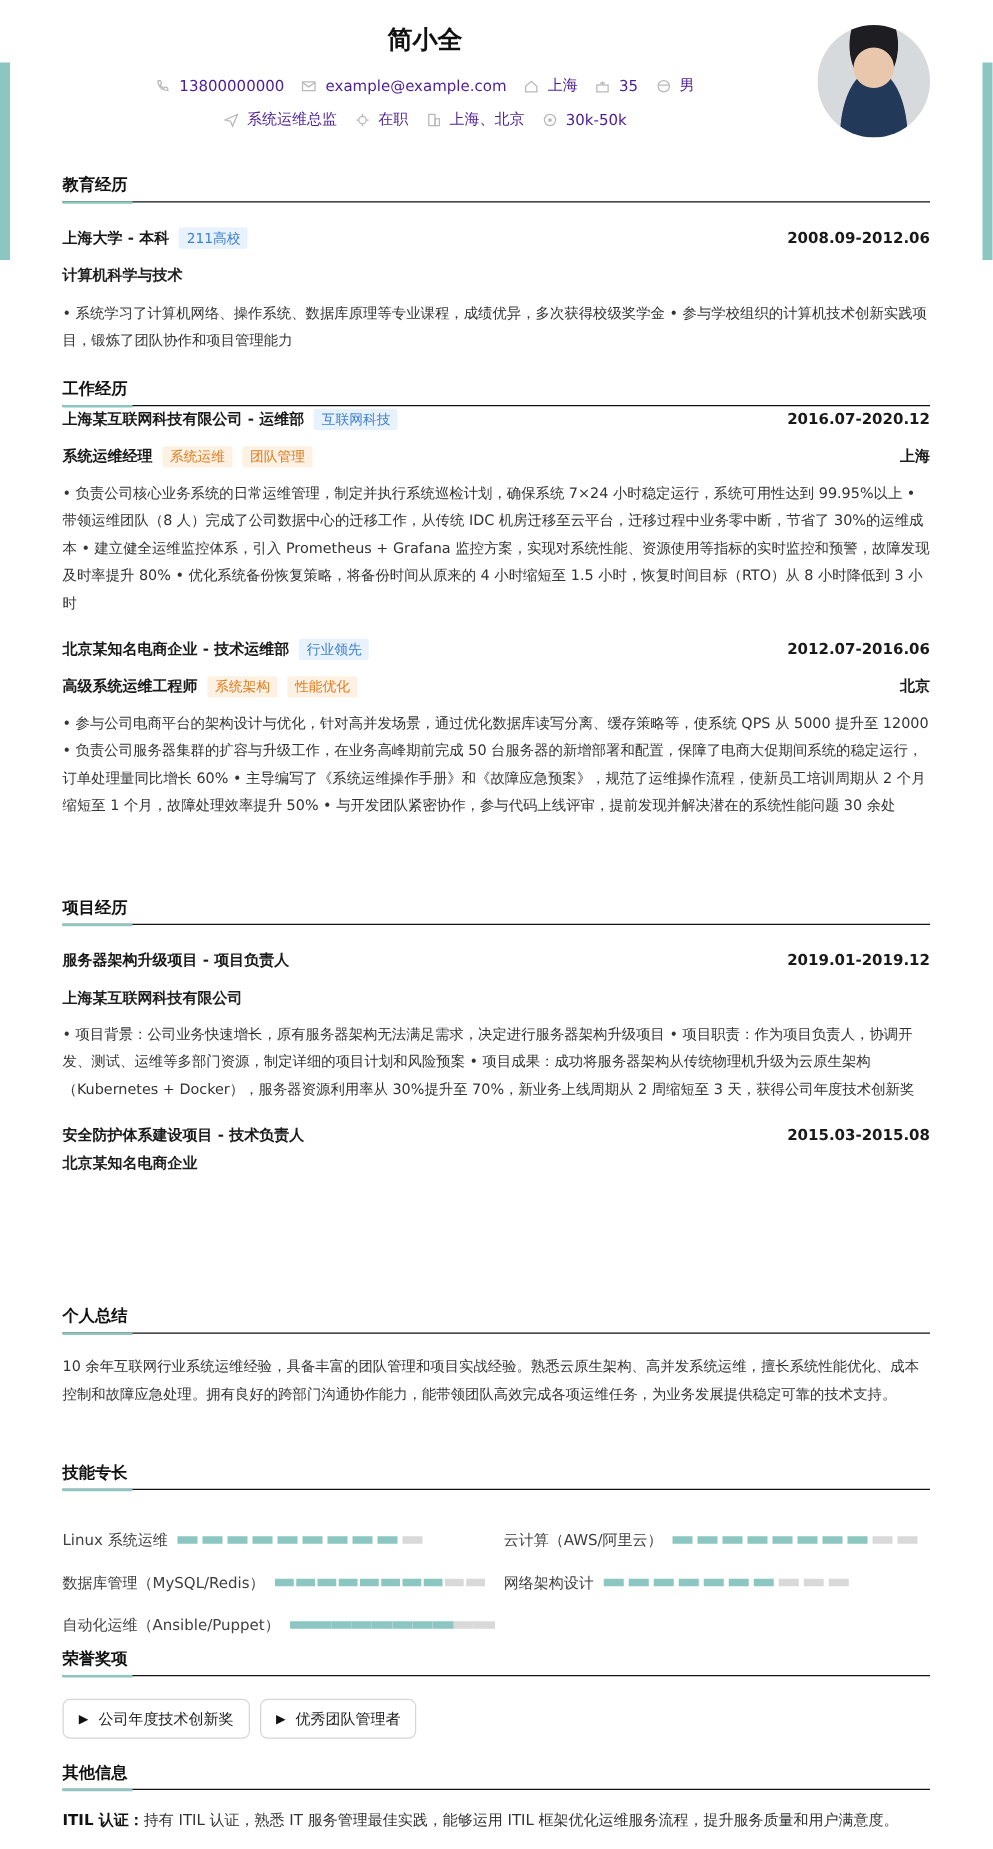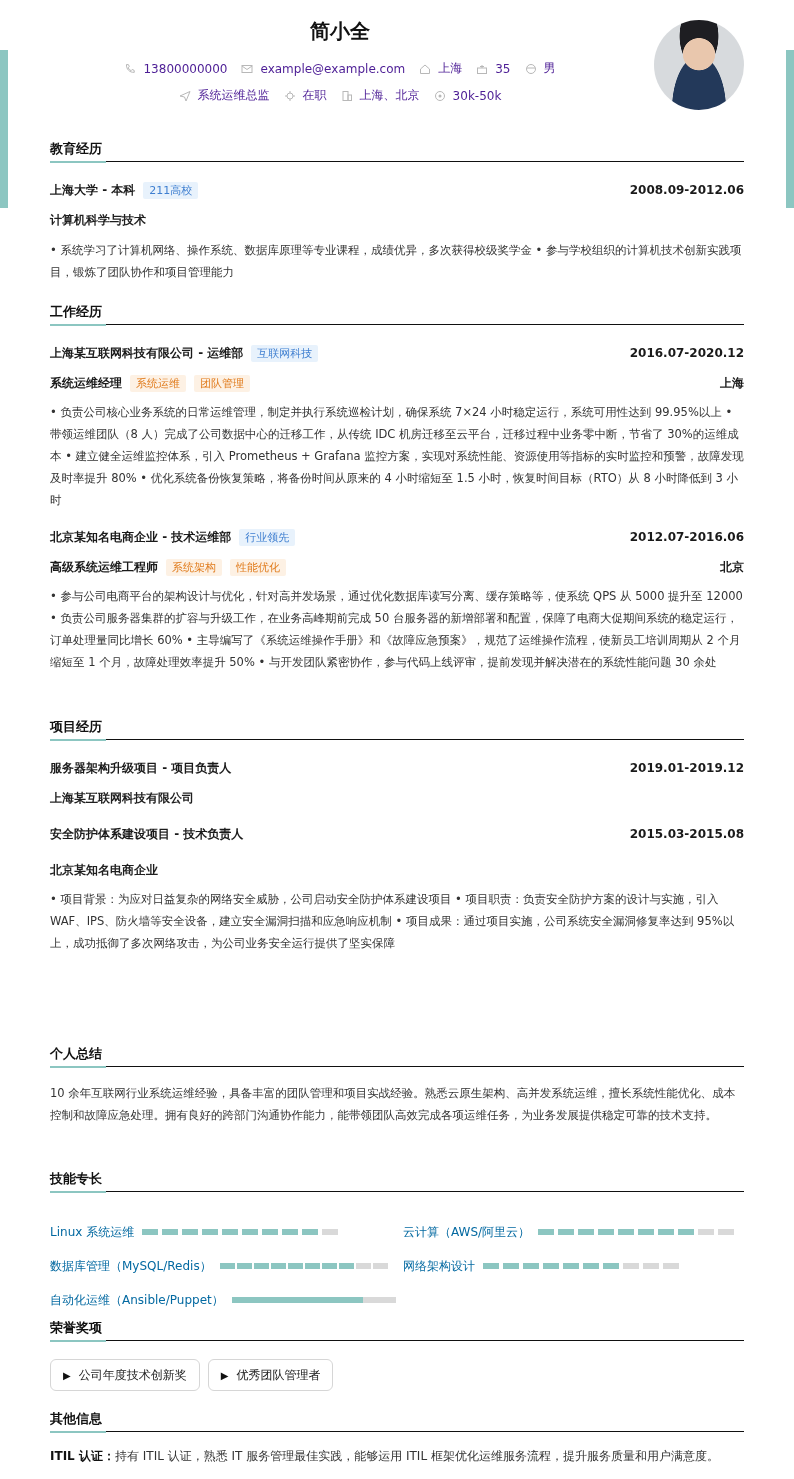--- a/index.html
+++ b/index.html
@@ -39,21 +39,21 @@
   .row { display: flex; justify-content: space-between; align-items: center; font-size: 12px; font-weight: bold; color: #1a1a1a; height: 20px; }
   .row .left { display: flex; align-items: center; text-align: center; }
   .date { font-weight: bold; font-size: 12px; }
   .tag { font-weight: normal; font-size: 11px; padding: 1px 6px; margin-left: 8px; border-radius: 2px; }
   .tag.blue { background: #e8f2fc; color: #3f7fd0; }
   .tag.orange { background: #fdf1e4; color: #e07b1c; }
   .sub { font-size: 12px; font-weight: bold; height: 20px; line-height: 20px; }
   .para { font-size: 11.5px; color: #333; line-height: 22px; }
 
   .skills { position: relative; height: 110px; }
-  .skill { position: absolute; display: flex; align-items: center; font-size: 12px; color: #0369a1; height: 20px; }
+  .skill { position: absolute; display: flex; align-items: center; font-size: 12px; color: #404040; height: 20px; }
   .skill .label { white-space: nowrap; margin-right: 8px; }
   .bar { display: flex; gap: 4px; }
   .seg { width: 16px; height: 6px; background: #d9d9d9; }
   .seg.on { background: #8cc6c1; }
   .bar.tight { gap: 2px; }
   .bar.tight .seg { width: 15px; }
   .bar.solid { gap: 0; }
   .bar.solid .seg { width: 16.4px; }
 
   .awards { display: flex; gap: 8px; margin-top: 18px; }
@@ -170,21 +170,21 @@
       <span class="date">2008.09-2012.06</span>
     </div>
     <div class="sub" style="margin-top:10px;">计算机科学与技术</div>
     <div class="para" style="margin-top:9px;">• 系统学习了计算机网络、操作系统、数据库原理等专业课程，成绩优异，多次获得校级奖学金 • 参与学校组织的计算机技术创新实践项目，锻炼了团队协作和项目管理能力</div>
   </div>
 </div>
 
 <div class="section" style="top:303px;">
   <div class="sec-title">工作经历</div>
 
-  <div style="margin-top:18px;">
+  <div style="">
     <div class="row">
       <div class="left">
         <span>上海某互联网科技有限公司 - 运维部</span>
         <span class="tag blue">互联网科技</span>
       </div>
       <span class="date">2016.07-2020.12</span>
     </div>
     <div class="row" style="margin-top:10px;">
       <div class="left">
         <span>系统运维经理</span>
@@ -218,29 +218,29 @@
 
 <div class="section" style="top:718px;">
   <div class="sec-title">项目经历</div>
 
   <div style="margin-top:18px;">
     <div class="row">
       <span>服务器架构升级项目 - 项目负责人</span>
       <span class="date">2019.01-2019.12</span>
     </div>
     <div class="sub" style="margin-top:10px;">上海某互联网科技有限公司</div>
+    <div class="para" style="margin-top:8px;">• 项目背景：公司业务快速增长，原有服务器架构无法满足需求，决定进行服务器架构升级项目 • 项目职责：作为项目负责人，协调开发、测试、运维等多部门资源，制定详细的项目计划和风险预案 • 项目成果：成功将服务器架构从传统物理机升级为云原生架构（Kubernetes + Docker），服务器资源利用率从 30%提升至 70%，新业务上线周期从 2 周缩短至 3 天，获得公司年度技术创新奖</div>
   </div>
 
   <div style="margin-top:16px;">
     <div class="row">
       <span>安全防护体系建设项目 - 技术负责人</span>
       <span class="date">2015.03-2015.08</span>
     </div>
-    <div class="sub" style="margin-top:16px;">北京某知名电商企业</div>
-    <div class="para" style="margin-top:8px;">• 项目背景：为应对日益复杂的网络安全威胁，公司启动安全防护体系建设项目 • 项目职责：负责安全防护方案的设计与实施，引入 WAF、IPS、防火墙等安全设备，建立安全漏洞扫描和应急响应机制 • 项目成果：通过项目实施，公司系统安全漏洞修复率达到 95%以上，成功抵御了多次网络攻击，为公司业务安全运行提供了坚实保障</div>
+    <div class="sub" style="margin-top:2px;">北京某知名电商企业</div>
   </div>
 </div>
 
 <div class="section" style="top:1045px;">
   <div class="sec-title">个人总结</div>
   <div class="para" style="margin-top:15px;">10 余年互联网行业系统运维经验，具备丰富的团队管理和项目实战经验。熟悉云原生架构、高并发系统运维，擅长系统性能优化、成本控制和故障应急处理。拥有良好的跨部门沟通协作能力，能带领团队高效完成各项运维任务，为业务发展提供稳定可靠的技术支持。</div>
 </div>
 
 <div class="section" style="top:1170px;">
   <div class="sec-title">技能专长</div>

